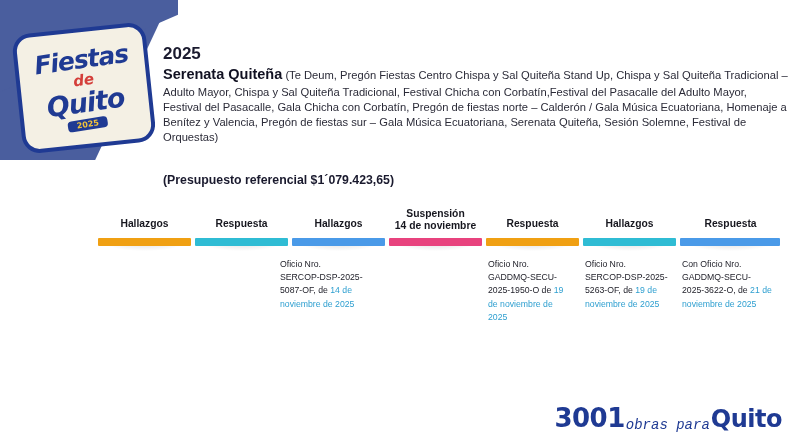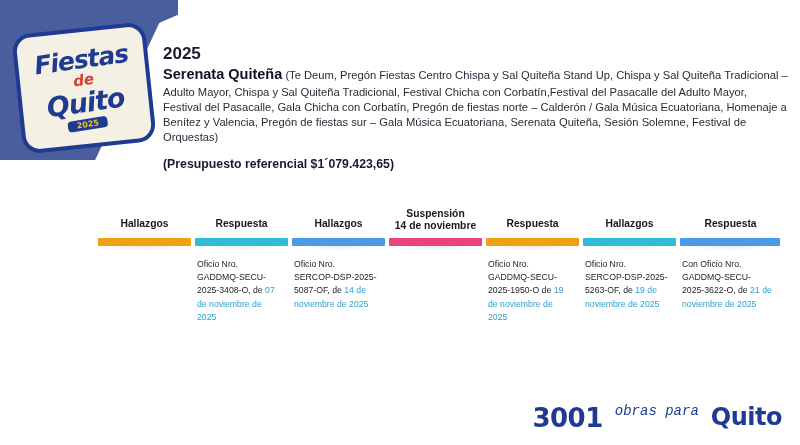--- a/index.html
+++ b/index.html
@@ -72,21 +72,21 @@
     font-size:17px;font-weight:bold;color:#1a1a2e;line-height:1.18;
     margin:0 0 1px 0;
   }
   .hdr-body{
     font-size:11.2px;color:#2b2b38;line-height:1.36;margin:0;
     text-align:left;
   }
   .hdr-title{font-size:14.5px;font-weight:bold;color:#111122;}
   .hdr-budget{
     font-size:12.3px;font-weight:bold;color:#1a1a2e;
-    margin-top:11px;
+    margin-top:27px;
   }
 
   
   .timeline{position:absolute;left:0;top:206px;width:800px;height:50px;}
   .tl-row{position:absolute;left:0;top:0;width:800px;height:50px;}
 
   .tl-col{position:absolute;top:0;}
   .tl-label{
     font-size:10.3px;font-weight:bold;color:#17171f;
     text-align:center;line-height:1.18;
@@ -102,21 +102,21 @@
   }
 
   
   .details{position:absolute;left:0;top:258px;width:800px;height:110px;}
   .dcol{position:absolute;top:0;font-size:8.7px;line-height:1.52;color:#23232c;}
   .dcol .acc{color:#2e9fd0;}
 
   
   .footer{
     position:absolute;right:18px;bottom:12px;
-    display:flex;align-items:flex-start;gap:12px;
+    display:flex;align-items:flex-end;gap:1px;
   }
   .f-num{
     font-family:"DejaVu Sans", sans-serif;
     font-weight:bold;font-size:26px;color:#1f3a93;letter-spacing:-0.5px;
   }
   .f-script{
     font-family:Liberation Mono, monospace;
     font-style:italic;font-size:14px;color:#1f3a93;
   }
   .f-quito{
@@ -181,22 +181,21 @@
         <div class="tl-bar" style="left: 583px; width: 93px; top: 32px; background: rgb(47, 188, 212);"></div>
         <div class="tl-col" style="left: 678px; width: 105px;">
           <div class="tl-label" style="padding-top: 12px;">Respuesta</div>
         </div>
         <div class="tl-shadow" style="left: 680px; width: 100px; top: 32px;"></div>
         <div class="tl-bar" style="left: 680px; width: 100px; top: 32px; background: rgb(74, 154, 232);"></div>
       </div>
   </div>
 
   <div class="details" id="details">
-      <div class="dcol" style="left: 197px; width: 83px;"><span>Oficio Nro. GADDMQ-SECU-2025-3408-O, de </span><span class="acc">07 de noviembre de 2025</span></div>
-      <div class="dcol" style="left: 294px; width: 83px;"><span>Oficio Nro. SERCOP-DSP-2025-5087-OF, de </span><span class="acc">14 de noviembre de 2025</span></div>
+      <div class="dcol" style="left: 280px; width: 83px;"><span>Oficio Nro. SERCOP-DSP-2025-5087-OF, de </span><span class="acc">14 de noviembre de 2025</span></div>
       <div class="dcol" style="left: 488px; width: 83px;"><span>Oficio Nro. GADDMQ-SECU-2025-1950-O de </span><span class="acc">19 de noviembre de 2025</span></div>
       <div class="dcol" style="left: 585px; width: 83px;"><span>Oficio Nro. SERCOP-DSP-2025-5263-OF, de </span><span class="acc">19 de noviembre de 2025</span></div>
       <div class="dcol" style="left: 682px; width: 91px;"><span>Con Oficio Nro. GADDMQ-SECU-2025-3622-O, de </span><span class="acc">21 de noviembre de 2025</span></div>
     </div>
 
   <div class="footer">
     <span class="f-num">3001</span>
     <span class="f-script">obras para</span>
     <span class="f-quito">Quito</span>
   </div>

